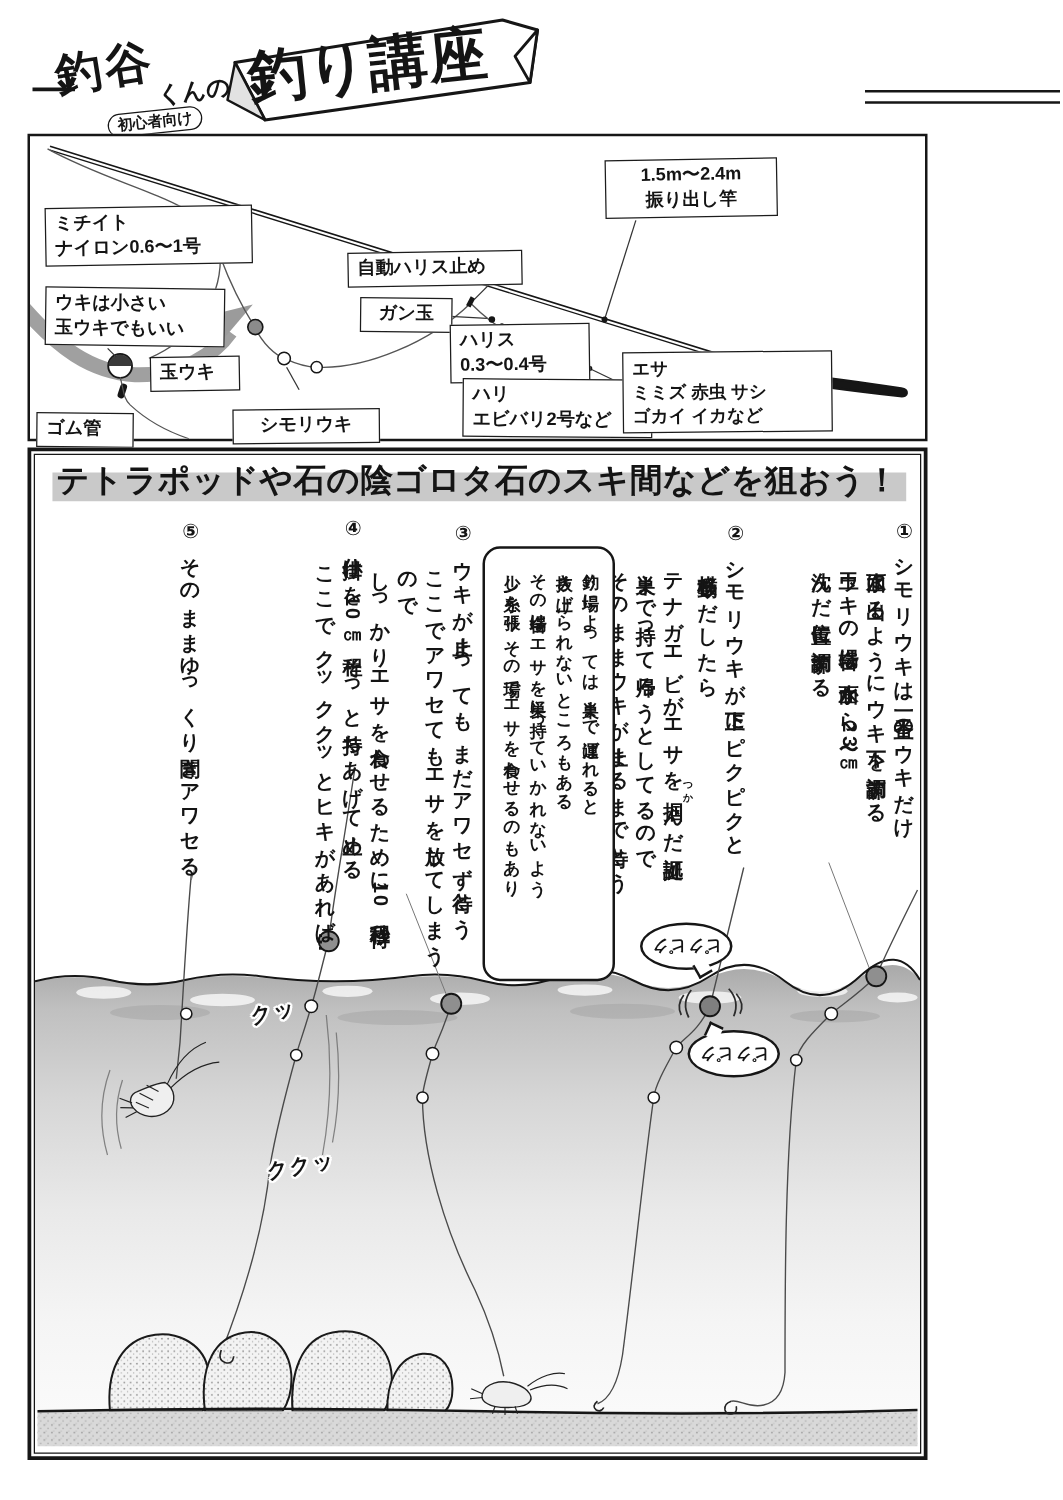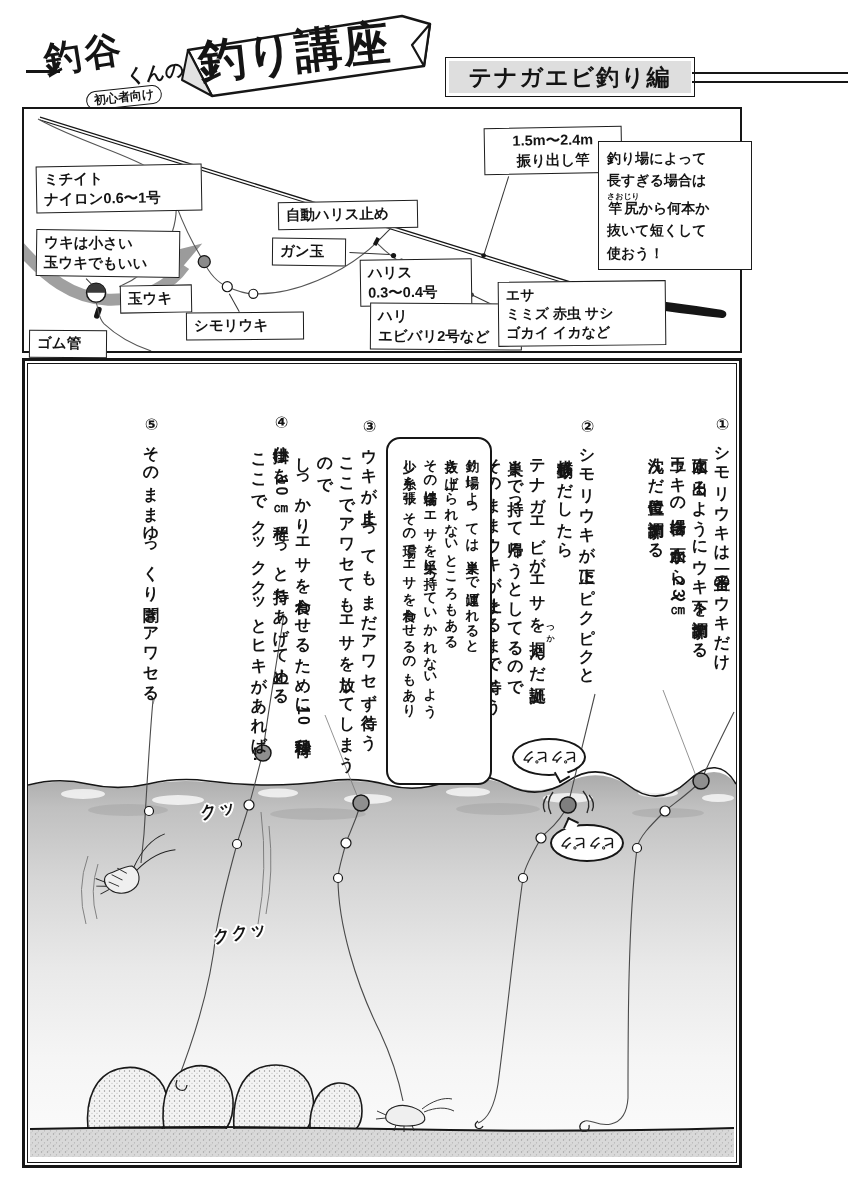--- a/index.html
+++ b/index.html
@@ -74,21 +74,20 @@
     <polygon points="12,44 226,10 254,18 248,60 36,90" fill="#ffffff" stroke="#161616" stroke-width="2.5" stroke-linejoin="round"></polygon>
     <polygon points="254,18 248,60 236,39" fill="#ffffff" stroke="#161616" stroke-width="2.2" stroke-linejoin="round"></polygon>
     <polygon points="12,44 36,90 6,74" fill="#e2e2e2" stroke="#161616" stroke-width="2" stroke-linejoin="round"></polygon>
   </svg>
 
   <div class="logo-left">釣谷</div>
   <div class="logo-mid">くんの</div>
   <div class="logo-main">釣り講座</div>
   <div class="logo-sub">初心者向け</div>
 
-  <div class="edition">テナガエビ釣り編</div>
   <div class="hline" style="left:692px;top:72px;width:156px;height:2px;"></div>
   <div class="hline" style="left:692px;top:81px;width:156px;height:1.5px;"></div>
 
   <div class="panel1">
     <svg class="scene" viewBox="0 0 715 241" preserveAspectRatio="none">
 
       <line x1="16" y1="8" x2="600" y2="189" stroke="#161616" stroke-width="1.3"></line>
       <line x1="16" y1="11" x2="600" y2="192" stroke="#161616" stroke-width="1.1"></line>
 
       <path d="M600,188 C640,193 678,198 696,201 C702,202 702,208 695,207 C668,204 628,199 598,194 Z" fill="#161616" stroke="#161616" stroke-width="2" stroke-linejoin="round"></path>
@@ -134,40 +133,33 @@
         <circle cx="447" cy="185" r="2.2"></circle>
       </g>
     </svg>
 
     <div class="box" style="left:12px;top:56px;width:150px;transform:rotate(-1deg);">ミチイト
 ナイロン0.6〜1号</div>
     <div class="box" style="left:12px;top:121px;width:128px;transform:rotate(0.8deg);">ウキは小さい
 玉ウキでもいい</div>
     <div class="box" style="left:96px;top:176px;width:56px;transform:rotate(-1deg);">玉ウキ</div>
     <div class="box" style="left:5px;top:201px;width:62px;transform:rotate(0.5deg);margin-top:20px;">ゴム管</div>
-    <div class="box" style="left:162px;top:203px;width:102px;transform:rotate(-0.5deg);">シモリウキ</div>
+    <div class="box" style="left:162px;top:218px;width:102px;transform:rotate(-0.5deg);text-align:center;">シモリウキ</div>
     <div class="box" style="left:254px;top:92px;width:124px;transform:rotate(-1deg);">自動ハリス止め</div>
-    <div class="box" style="left:248px;top:129px;width:58px;transform:rotate(0.6deg);">ガン玉</div>
+    <div class="box" style="left:264px;top:129px;width:58px;transform:rotate(0.6deg);text-align:center;">ガン玉</div>
     <div class="box" style="left:336px;top:150px;width:96px;transform:rotate(-0.8deg);">ハリス
 0.3〜0.4号</div>
     <div class="box" style="left:346px;top:194px;width:136px;transform:rotate(0.4deg);">ハリ
 エビバリ2号など</div>
     <div class="box" style="left:474px;top:172px;width:152px;transform:rotate(-0.6deg);font-size:14px;">エサ
 ミミズ 赤虫 サシ
 ゴカイ イカなど</div>
     <div class="box" style="left:460px;top:18px;width:122px;transform:rotate(-1deg);text-align:center;">1.5m〜2.4m
 振り出し竿</div>
 
-    <div class="rodnote" style="left:574px;top:32px;width:136px;">
-      <div>釣り場によって</div>
-      <div>長すぎる場合は</div>
-      <div><ruby><span>竿尻</span><rt>さおじり</rt></ruby><span>から何本か</span></div>
-      <div>抜いて短くして</div>
-      <div>使おう！</div>
-    </div>
   </div>
 
   <div class="panel2">
     <div class="panel2-inner"></div>
 
     <svg class="scene" style="inset:3px;width:708px;height:798px;" viewBox="0 0 708 798">
       <defs>
         <linearGradient id="wgrad" x1="0" y1="0" x2="0" y2="1">
           <stop offset="0" stop-color="#a9a9a9"></stop>
           <stop offset="0.10" stop-color="#c0c0c0"></stop>
@@ -298,20 +290,24 @@
         <circle cx="310" cy="514" r="4.5" fill="#fff" stroke="#161616" stroke-width="1.2"></circle>
         <circle cx="540" cy="441" r="8" fill="#7f7f7f" stroke="#161616" stroke-width="1.5"></circle>
         <circle cx="513" cy="474" r="5" fill="#fff" stroke="#161616" stroke-width="1.2"></circle>
         <circle cx="495" cy="514" r="4.5" fill="#fff" stroke="#161616" stroke-width="1.2"></circle>
         <circle cx="673" cy="417" r="8" fill="#8f8f8f" stroke="#161616" stroke-width="1.5"></circle>
         <circle cx="637" cy="447" r="5" fill="#fff" stroke="#161616" stroke-width="1.2"></circle>
         <circle cx="609" cy="484" r="4.5" fill="#fff" stroke="#161616" stroke-width="1.2"></circle>
       </g>
     </svg>
 
+    <div class="title-wrap">
+      <span class="title-shadow"></span>
+      <span class="title-text">テトラポッドや石の陰ゴロタ石のスキ間などを狙おう！</span>
+    </div>
 
     <div class="vcol" style="top:54px;right:6px;height:345px;">
       <div>①シモリウキは 一番上のウキだけ</div>
       <div class="cont">水面に出るようにウキ下を調節する</div>
       <div class="cont">玉ウキの場合は 水面から2〜3㎝</div>
       <div class="cont">沈んだ位置に調節する</div>
     </div>
 
     <div class="vcol" style="top:56px;right:141px;height:340px;">
       <div>②シモリウキが上下にピクピクと</div>

